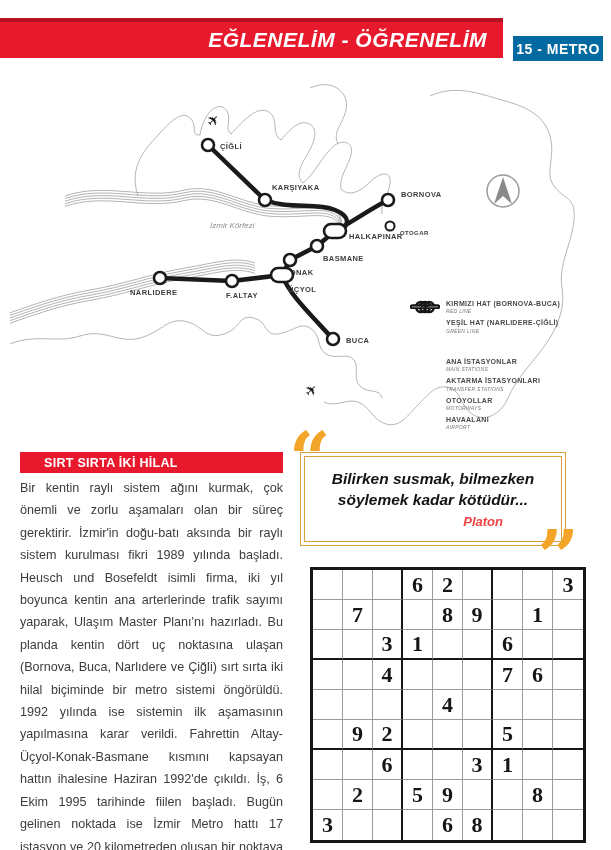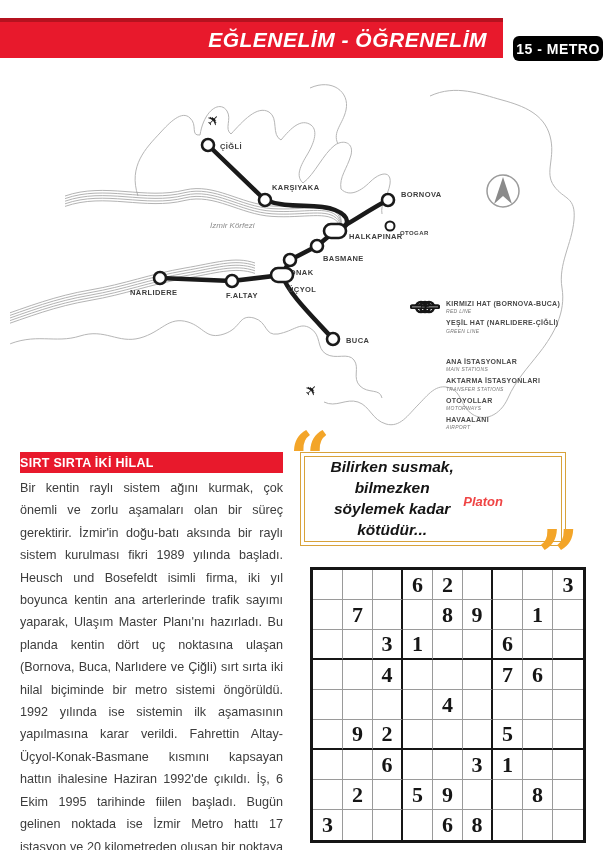--- a/index.html
+++ b/index.html
@@ -13,53 +13,53 @@
   .header-bar {
     position:absolute; left:0; top:18px; width:503px; height:40px;
     background:#e8192c; border-top:4px solid #b5121f; box-sizing:border-box;
     display:flex; align-items:center; justify-content:flex-end; padding-right:16px;
   }
   .header-title {
     color:#fff; font-style:italic; font-weight:bold; font-size:21px; letter-spacing:.5px;
   }
   .page-badge {
     position:absolute; left:513px; top:36px; width:90px; height:25px;
-    background:#000000; color:#fff; font-weight:bold; font-size:14px;
-    display:flex; align-items:center; justify-content:center; letter-spacing:.5px;border-radius:6px;
+    background:#0369a1; color:#fff; font-weight:bold; font-size:14px;
+    display:flex; align-items:center; justify-content:center; letter-spacing:.5px;
   }
 
   
   .map { position:absolute; left:10px; top:78px; width:590px; height:362px; }
   .map svg { position:absolute; left:0; top:0; }
   .legend { position:absolute; left:398px; top:222px; width:190px; }
   .legend-row { display:flex; align-items:flex-start; margin-bottom:5px; }
   .legend-row:nth-child(2) { margin-bottom:24px; }
   .legend-sym { width:38px; flex:none; display:flex; justify-content:center; padding-top:1px; }
   .legend-label { font-size:7px; font-weight:bold; color:#4a4a4a; letter-spacing:.3px; line-height:1.2; }
   .legend-sub { font-size:5px; font-style:italic; color:#777; letter-spacing:.3px; }
 
   
   .article-title-bar {
     position:absolute; left:20px; top:452px; width:263px; height:21px;
-    background:#e8192c; display:flex; align-items:center; padding-left:0; box-sizing:border-box;
+    background:#e8192c; display:flex; align-items:center; padding-left:24px; box-sizing:border-box;
   }
   .article-title { color:#fff; font-weight:bold; font-size:12.5px; letter-spacing:.3px; }
   .article-body {
     position:absolute; left:20px; top:477px; width:263px;
     font-size:12.6px; line-height:22.4px; text-align:justify; color:#3c3c3c; margin:0;
   }
 
   
   .quote-wrap {
     position:absolute; left:300px; top:452px; width:266px; height:94px;
     border:1.5px solid #d8a23a; padding:3px; box-sizing:border-box; background:#fff;
   }
   .quote-inner {
     border:1.5px solid #d8a23a; width:100%; height:100%; box-sizing:border-box;
-    display:flex; flex-direction:row; justify-content:center; padding:12px 16px;align-items:center;
+    display:flex; flex-direction:column; justify-content:center; padding:12px 16px;
   }
   .quote-text {
     margin:0; font-size:15.5px; font-weight:bold; font-style:italic;
     text-align:center; color:#141414; line-height:1.35;
   }
   .quote-author {
     margin-top:4px; font-size:13px; font-weight:bold; font-style:italic;
     text-align:right; padding-right:42px; color:#ef4444;
   }
   .qmark {

